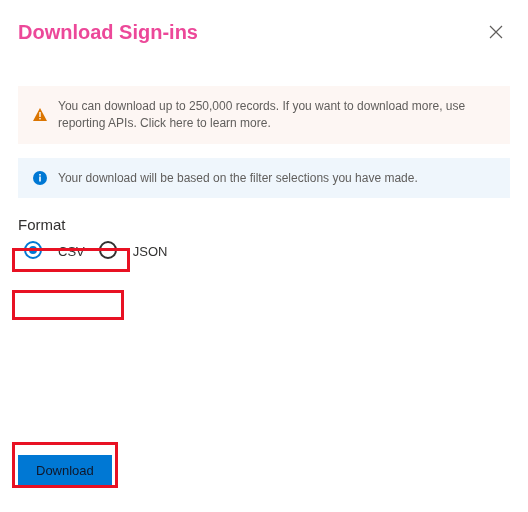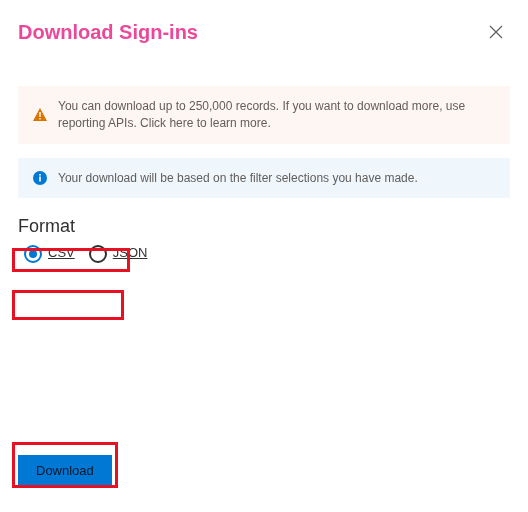--- a/index.html
+++ b/index.html
@@ -7,23 +7,23 @@
     .panel { padding: 18px; }
     .header { display: flex; align-items: center; justify-content: space-between; margin-bottom: 40px; }
     .title { font-size: 20px; font-weight: 600; color: #ec4899; text-align: right; }
     .close-btn { width: 28px; height: 28px; background: none; border: none; cursor: pointer; color: #605e5c; display:flex; align-items:center; justify-content:center; }
     .banner { display: flex; align-items: center; gap: 10px; padding: 12px 14px; margin-bottom: 12px; font-size: 12px; line-height: 1.4; }
     .banner-warning { background: #fdf6f3; color: #605e5c; }
     .banner-info { background: #eff6fc; color: #605e5c; }
     .banner-icon { flex-shrink: 0; width: 16px; height: 16px; }
     .spacer-warn { height: 2px; }
     .section { margin-top: 18px; }
-    .label { font-size: 18px; color: #323130; margin-bottom: 4px; }
+    .label { font-size: 15px; color: #323130; margin-bottom: 4px; }
     .radio-row { display: flex; align-items: center; gap: 14px; padding: 4px 6px; }
-    .radio-opt { display: flex; align-items: flex-start; gap: 6px; cursor: pointer; text-decoration: underline; }
+    .radio-opt { display: flex; align-items: flex-end; gap: 16px; cursor: pointer; }
     .radio-outer { width: 18px; height: 18px; border-radius: 50%; display: flex; align-items: center; justify-content: center; }
     .radio-outer.selected { border: 2px solid #0078d4; }
     .radio-outer.unselected { border: 2px solid #323130; }
     .radio-inner { width: 8px; height: 8px; border-radius: 50%; background: #0078d4; }
     .radio-text { font-size: 13px; }
     .input-wrap { position: relative; margin-top: 2px; }
     .text-input { width: 100%; border: 1px solid #0078d4; padding: 5px 28px 5px 8px; font-size: 13px; outline: none; height: 28px; }
     .check-icon { position: absolute; right: 8px; top: 50%; transform: translateY(-50%); color: #605e5c; }
     .highlight-red { border: 3px solid #e81123; }
     .hl-format { position:absolute; left:12px; top:248px; width:118px; height:24px; pointer-events:none; }

